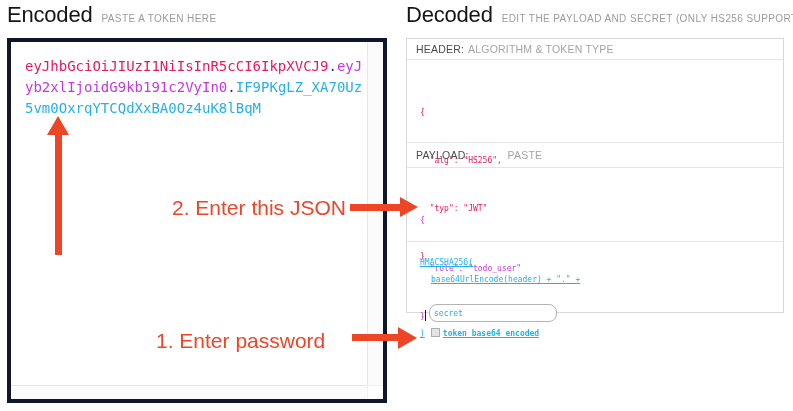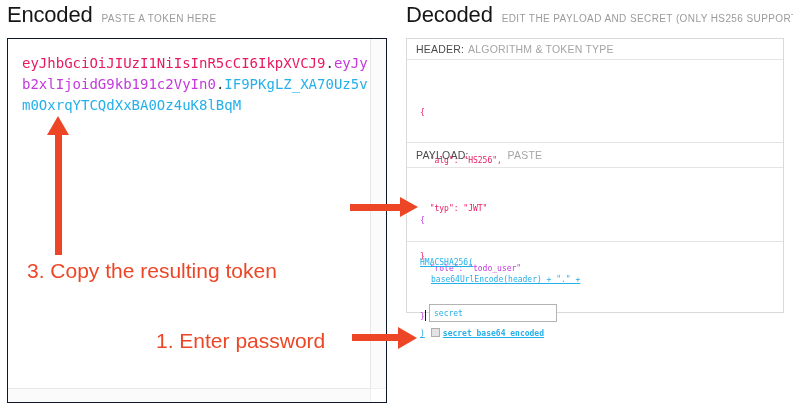--- a/index.html
+++ b/index.html
@@ -12,21 +12,21 @@
   
   .col-head { position: absolute; top: 2px; white-space: nowrap; }
   .col-head .h1 { font-size: 22px; color: #161616; font-weight: 400; letter-spacing: -0.2px; }
   .col-head .sub { font-size: 10px; color: #9b9b9b; margin-left: 9px; letter-spacing: 0.4px; }
   #encoded-head { left: 7px; }
   #decoded-head { left: 406px; }
 
   
   #encoded-box {
     position: absolute; left: 7px; top: 38px; width: 380px; height: 365px;
-    background: #fff; border: 1px solid #0f172a;
+    background: #fff; border: 4px solid #0f172a;
   }
   #token-area {
     position: absolute; left: 0; top: 0; right: 16px; bottom: 14px;
     padding: 14px 0 0 14px;
     font-family: "DejaVu Sans Mono", monospace;
     font-size: 14px; line-height: 21px;
     word-break: break-all; overflow: hidden;
   }
   .tok-red   { color: #e9195f; }
   .tok-purp  { color: #c438dd; }
@@ -66,21 +66,21 @@
   #header-code { height: 83px; border-bottom: 1px solid #e4e4e4; padding: 13px 0 0 13px; color: #e9195f; }
   #payload-code { height: 74px; border-bottom: 1px solid #e4e4e4; padding: 13px 0 0 13px; color: #c438dd; }
   .caret { display: inline-block; width: 1px; height: 11px; background: #1a1a1a; vertical-align: -2px; }
   #signature-sec { position: relative; height: 113px; color: #25b0ea; }
   #signature-sec .sig-line { position: absolute; white-space: pre; text-decoration: underline; }
   #sig-line1 { left: 13px; top: 13px; }
   #sig-line2 { left: 24px; top: 30px; }
   #sig-line3 { left: 24px; top: 47px; }
   #secret-input {
     position: absolute; left: 22px; top: 62px; width: 128px; height: 18px;
-    border: 1px solid #b3b3b3; background: #fff; border-radius: 0;
+    border: 1px solid #b3b3b3; background: #fff; border-radius: 8px;
     font-family: "DejaVu Sans Mono", monospace; font-size: 8px; color: #25b0ea;
     padding: 0 0 0 4px; outline: none;
   }
   #sig-close-row { left: 13px; top: 84px; }
   .checkbox {
     display: inline-block; width: 9px; height: 9px;
     background: #e3e3e3; border: 1px solid #aeaeae;
     margin: 0 3px 0 6px; vertical-align: -1px;
   }
   .b64-label { font-weight: bold; }
@@ -148,28 +148,28 @@
     <div id="payload-code" class="code-block">
       <div>{</div>
       <div>  "role": "todo_user"</div>
       <div><span>}</span><span class="caret"></span></div>
     </div>
 
     <div id="signature-sec" class="code-block">
       <div class="sig-line" id="sig-line1">HMACSHA256(</div>
       <div class="sig-line" id="sig-line2">base64UrlEncode(header) + "." +</div>
       <input id="secret-input" type="text" value="secret" style="">
-      <div class="sig-line" id="sig-close-row"><span>)</span><span class="checkbox"></span><span class="b64-label">secret base64 encoded</span></div>
+      <div class="sig-line" id="sig-close-row"><span>)</span><span class="checkbox"></span><span class="b64-label">token base64 encoded</span></div>
     </div>
   </div>
 
+  <div class="ann" id="ann-step2">2. Enter this JSON</div>
   <div class="arrow-part shaft" id="arrow2-shaft"></div>
   <div class="arrow-part" id="arrow2-head"></div>
 
-  <div class="ann" id="ann-step3">3. Copy the resulting token</div>
   <div class="arrow-part" id="arrow3-head"></div>
   <div class="arrow-part shaft" id="arrow3-shaft"></div>
 
   <div class="ann" id="ann-step1">1. Enter password</div>
   <div class="arrow-part shaft" id="arrow1-shaft"></div>
   <div class="arrow-part" id="arrow1-head"></div>
 
 </div>
 
 </body></html>

